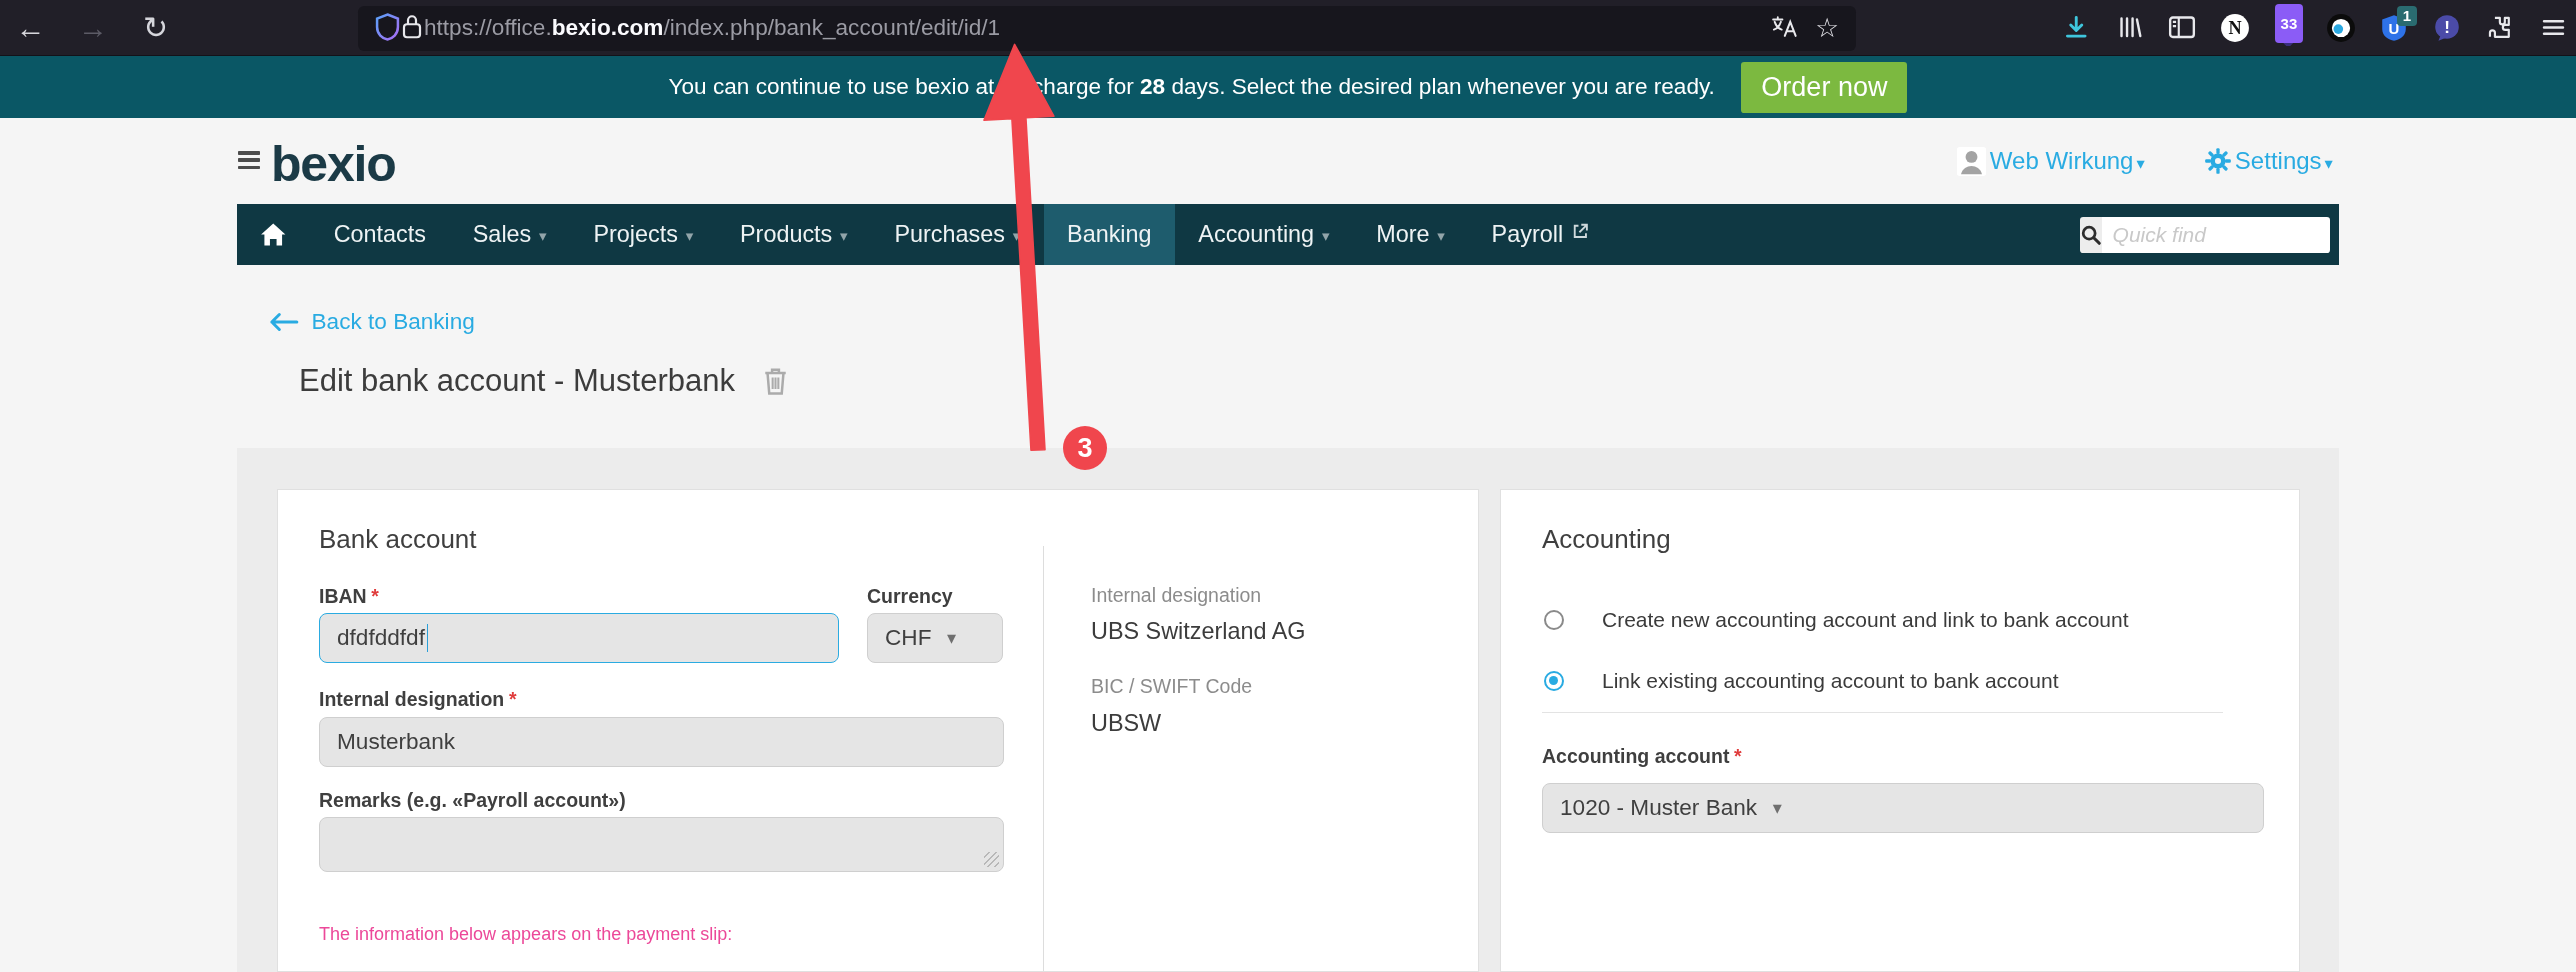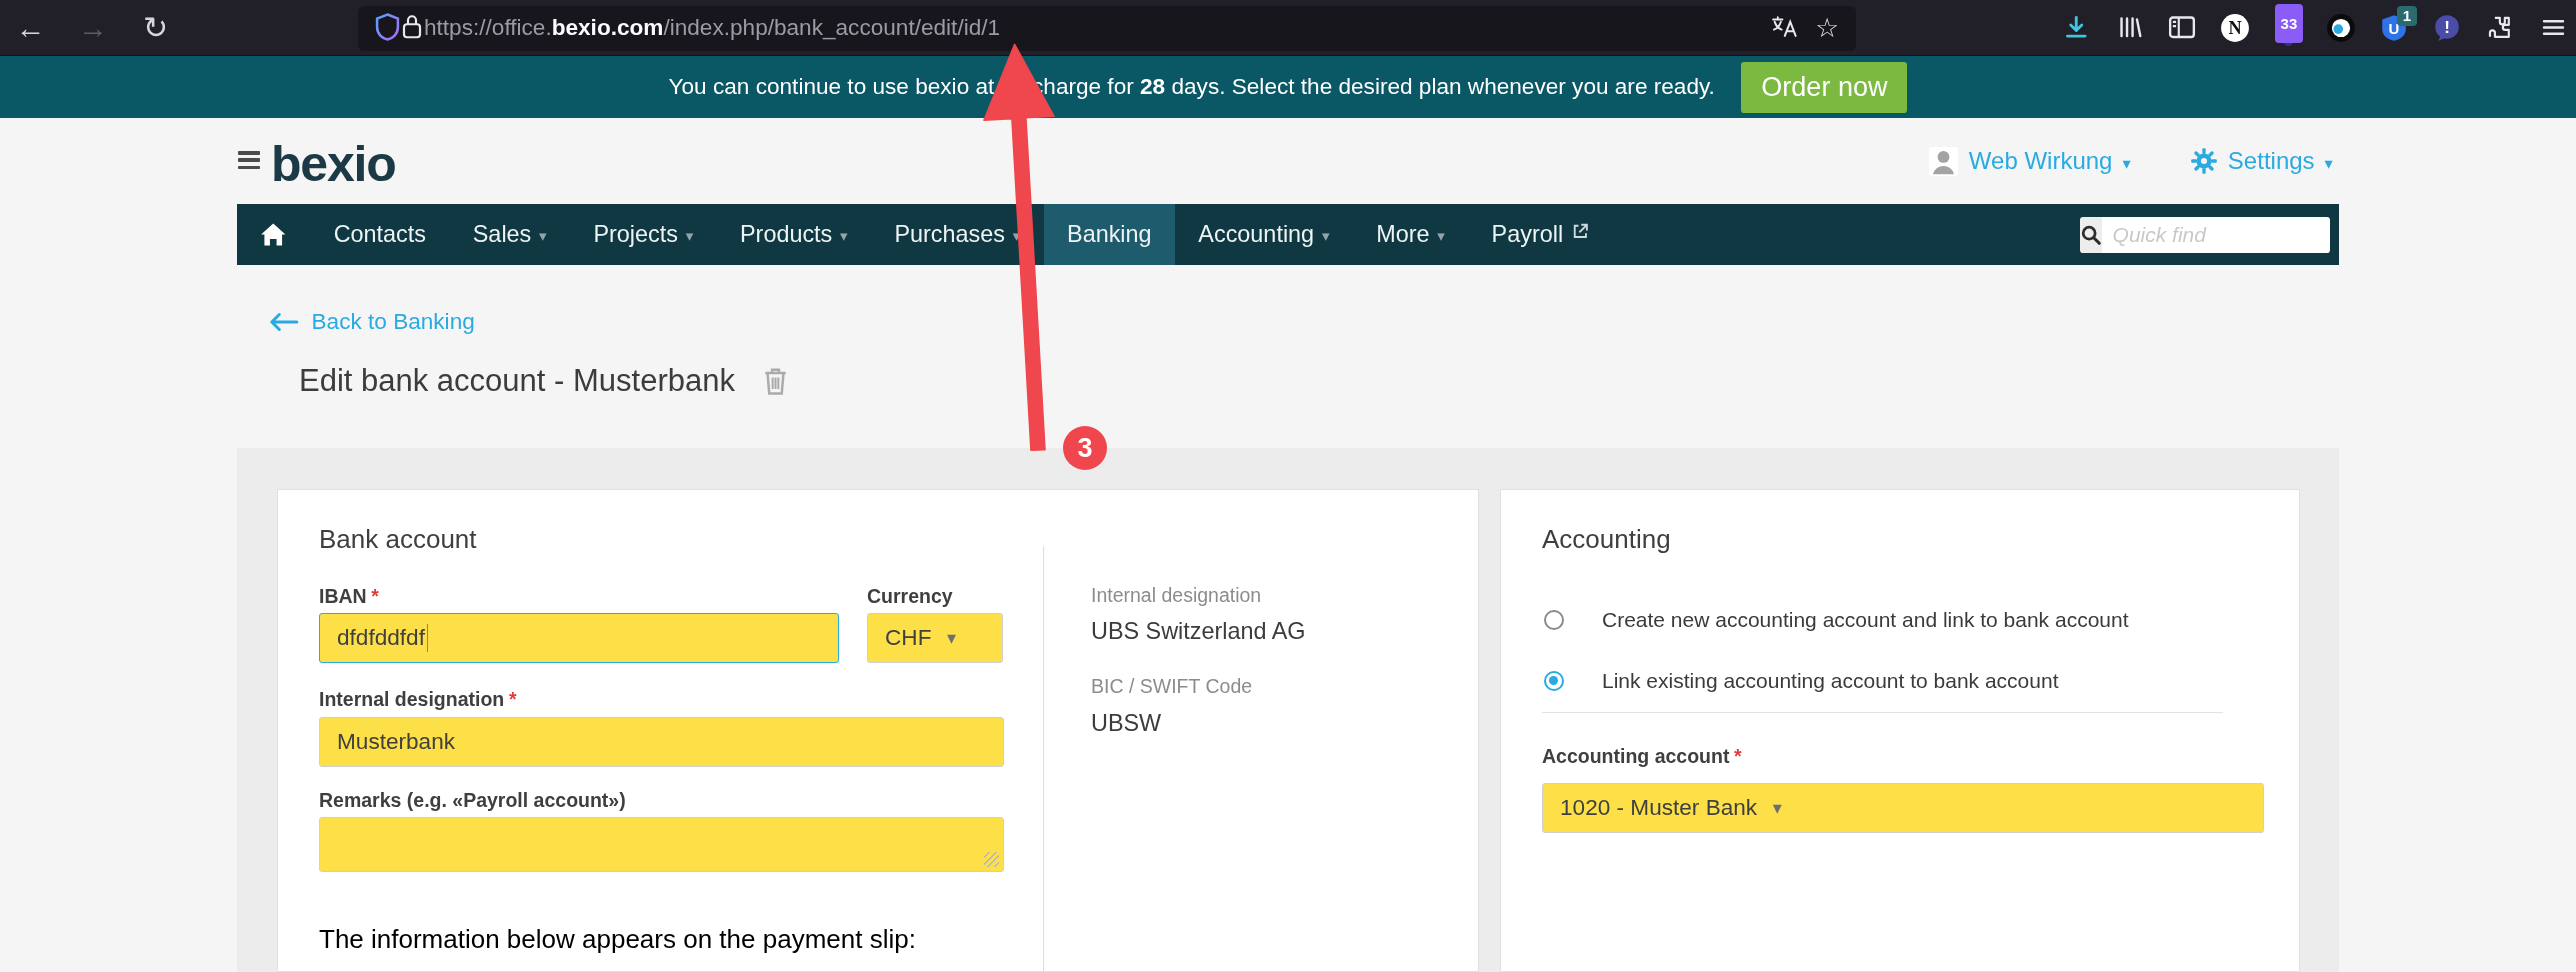--- a/index.html
+++ b/index.html
@@ -33,21 +33,21 @@
   .order-btn{background:#7cb940;color:#fff;font-size:27px;padding:10px 20px;border-radius:3.1px;cursor:pointer}
 
   
   .app-header{position:absolute;left:0;top:118px;width:2576px;height:86px;background:#f5f5f5}
   .burger{position:absolute;left:238px;top:33px;width:22px;display:flex;flex-direction:column;gap:3.9px}
   .burger i{display:block;height:3.5px;background:#4c4c4c;border-radius:0.8px}
   .logo{position:absolute;left:271px;top:17px;font-size:50px;font-weight:bold;color:#1b3a46;letter-spacing:-1.2px}
   .hdr-right{position:absolute;right:237px;top:0;height:86px;display:flex;align-items:center;gap:11px;
              font-size:24px;color:#29abe2}
   .hdr-caret{font-size:16.4px;color:#29abe2;margin:4.7px 6.2px 0 0}
-  .hdr-group{display:flex;align-items:center;gap:10px;cursor:pointer}
+  .hdr-group{display:flex;align-items:center;gap:3px;cursor:pointer}
   .hdr-gap{width:31px}
 
   
   .mainnav{position:absolute;left:237px;top:204px;width:2102px;height:61px;background:#0f3843;
            display:flex;align-items:stretch}
   .nav-item{display:flex;align-items:center;padding:0 23.4px;color:#eef3f4;font-size:23.4px;gap:7.8px;cursor:pointer}
   .nav-item.active{background:#1e5c6d}
   .nav-caret{color:rgba(255,255,255,.55);font-size:15px;margin-top:3.1px}
   .nav-spacer{flex:1}
   .quickfind{align-self:center;margin-right:9.4px;width:250px;height:36px;display:flex;border-radius:3.1px;overflow:hidden}
@@ -64,30 +64,30 @@
 
   
   .panel{position:absolute;left:237px;top:448px;width:2102px;height:524px;background:#ececec}
   .card{position:absolute;background:#fff;border:0.8px solid #e0e0e0}
   .card1{left:40px;top:41px;width:1202px;height:483px}
   .card2{left:1263px;top:41px;width:800px;height:483px}
   .card h2{font-size:26px;font-weight:400;color:#3f3f3f;position:absolute}
   .vdivider{position:absolute;left:765px;top:56px;bottom:0;width:0.8px;background:#ddd}
   .flabel{position:absolute;font-size:19.5px;font-weight:bold;color:#3f3f3f;white-space:nowrap}
   .req{color:#e03c3c;margin-left:4.7px;font-weight:bold}
-  .fbox{position:absolute;height:50px;border:0.8px solid #cfcfcf;border-radius:3px;background:#fde047;
+  .fbox{position:absolute;height:50px;border:0.8px solid #cfcfcf;border-radius:8px;background:#e5e5e5;
         display:flex;align-items:center;padding:16px 17px;font-size:22.6px;color:#3f3f3f;cursor:text}
   .fbox.focused{border:1.6px solid #2aabe1}
   .cursor{display:inline-block;width:1.6px;height:28px;background:#2a9fd8;margin-left:1.6px;vertical-align:middle}
   .selectbox{cursor:pointer;}
   .sel-caret{color:#6f6f6f;font-size:18px;margin-left:15.6px}
   .textarea{align-items:flex-start}
   .resize-grip{position:absolute;right:3.9px;bottom:3.9px;width:15.6px;height:15.6px;
      background:repeating-linear-gradient(135deg,transparent 0 3.1px,#b8b8b8 3.1px 4.7px);cursor:nwse-resize}
-  .note{position:absolute;font-size:26px;color:#000000;white-space:nowrap}
+  .note{position:absolute;font-size:18px;color:#ec4899;white-space:nowrap}
   .ilabel{position:absolute;font-size:19.5px;color:#8c8c8c;white-space:nowrap}
   .ivalue{position:absolute;font-size:23.4px;color:#3c3c3c;white-space:nowrap}
 
   .radio-row{position:absolute;display:flex;align-items:center;gap:38px;cursor:pointer}
   .radio{width:20px;height:20px;border-radius:50%;flex:0 0 20px}
   .radio.off{border:2.3px solid #8a8a8a;background:#fff}
   .radio.on{border:2.3px solid #29abe2;background:#fff;position:relative}
   .radio.on::after{content:"";position:absolute;left:3.1px;top:3.1px;width:9.4px;height:9.4px;border-radius:50%;background:#29abe2}
   .radio-label{font-size:21px;color:#3b3b3b;white-space:nowrap}
   .hdivider{position:absolute;height:0.8px;background:#e3e3e3}

